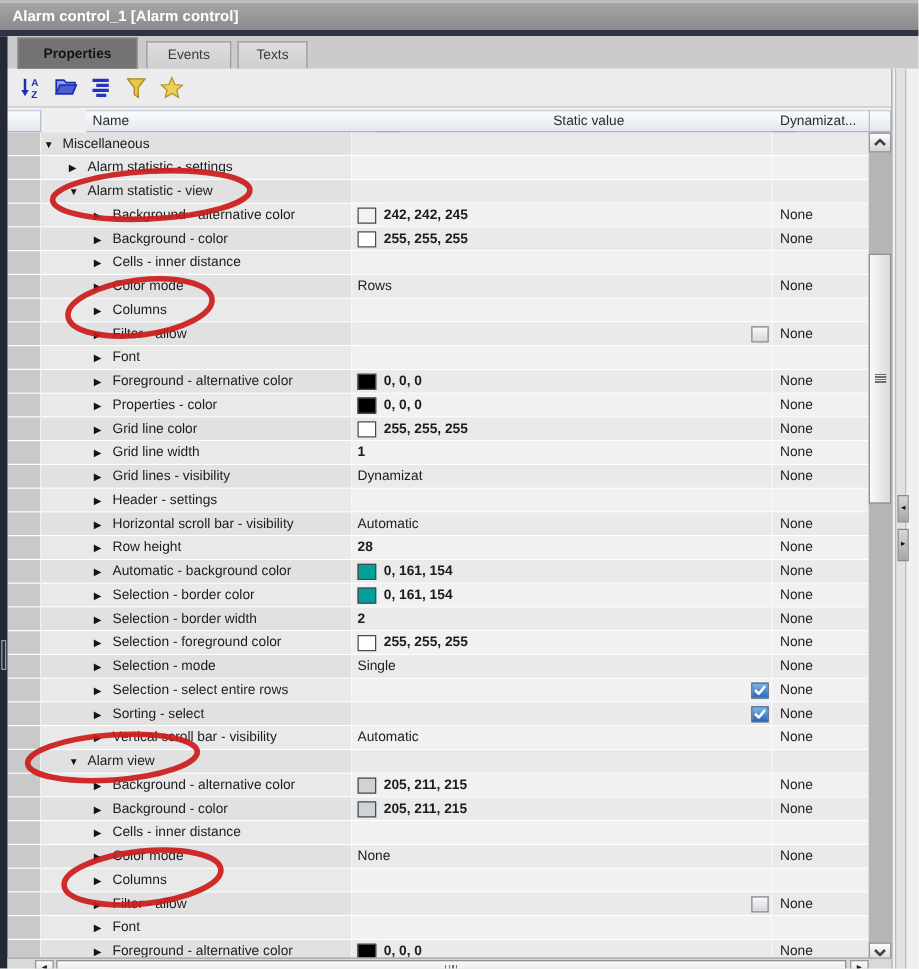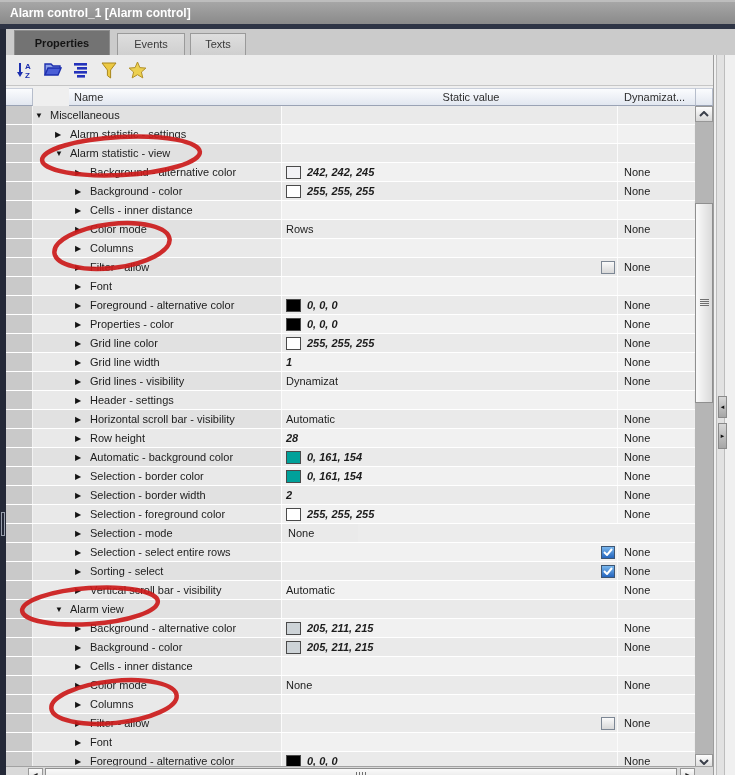--- a/index.html
+++ b/index.html
@@ -38,21 +38,21 @@
   .cname { width:249px; flex:none; border-right:1px solid #fbfbfb; }
   .cstatic { width:336px; flex:none; border-right:1px solid #fbfbfb; padding-left:4px; }
   .cdyn { width:76px; flex:none; padding-left:6px; }
   .prow.odd  .cname { background:#e1e1e1; }
   .prow.even .cname { background:#e9e9e9; }
   .prow.odd  .cstatic, .prow.odd  .cdyn { background:#eaeaea; }
   .prow.even .cstatic, .prow.even .cdyn { background:#f1f1f1; }
   .tri { width:9px; flex:none; font-size:8px; color:#141414; margin-right:6px; line-height:19px; }
   .swatch { width:15px; height:13px; border:1px solid #4a4a4a; margin-right:6px; flex:none; background:#fff; }
   .val { color:#1c1c1c; }
-  .val.bold { font-weight:bold;font-style:italic; }
+  .val.bold { font-weight:bold; }
   .cb { width:14px; height:13px; border:1px solid #7d8794; flex:none; margin-left:auto; margin-right:2px;
     background:linear-gradient(#fafafa,#d8d8d8); display:flex; align-items:center; justify-content:center; }
   .cb.checked { background:linear-gradient(#79b7ee,#2565bd); border-color:#3d5572; }
   .cb.checked svg { display:block; }
 
   
   .vsb { position:absolute; left:695px; top:106px; width:18px; height:664px; background:#b5b5b5; }
   .sbtn { position:absolute; left:0; width:18px; height:16px; background:linear-gradient(#fdfdfd,#d6d6d6);
     border:1px solid #979797; display:flex; align-items:center; justify-content:center; }
   .vsb .up { top:0; } .vsb .down { bottom:0; }
@@ -406,20 +406,23 @@
         <div class="cell cdyn">
           <span class="val">None</span>
         </div>
       </div>
       <div class="prow odd">
         <div class="rowhead"></div>
         <div class="cell cname">
           <span class="tri" style="margin-left: 42px;">▶</span>
           <span class="lbl">Selection - mode</span>
         </div>
+        <div class="cell cstatic">
+          <span class="val">Single</span>
+        </div>
         <div class="cell cdyn">
           <span class="val">None</span>
         </div>
       </div>
       <div class="prow even">
         <div class="rowhead"></div>
         <div class="cell cname">
           <span class="tri" style="margin-left: 42px;">▶</span>
           <span class="lbl">Selection - select entire rows</span>
         </div>

